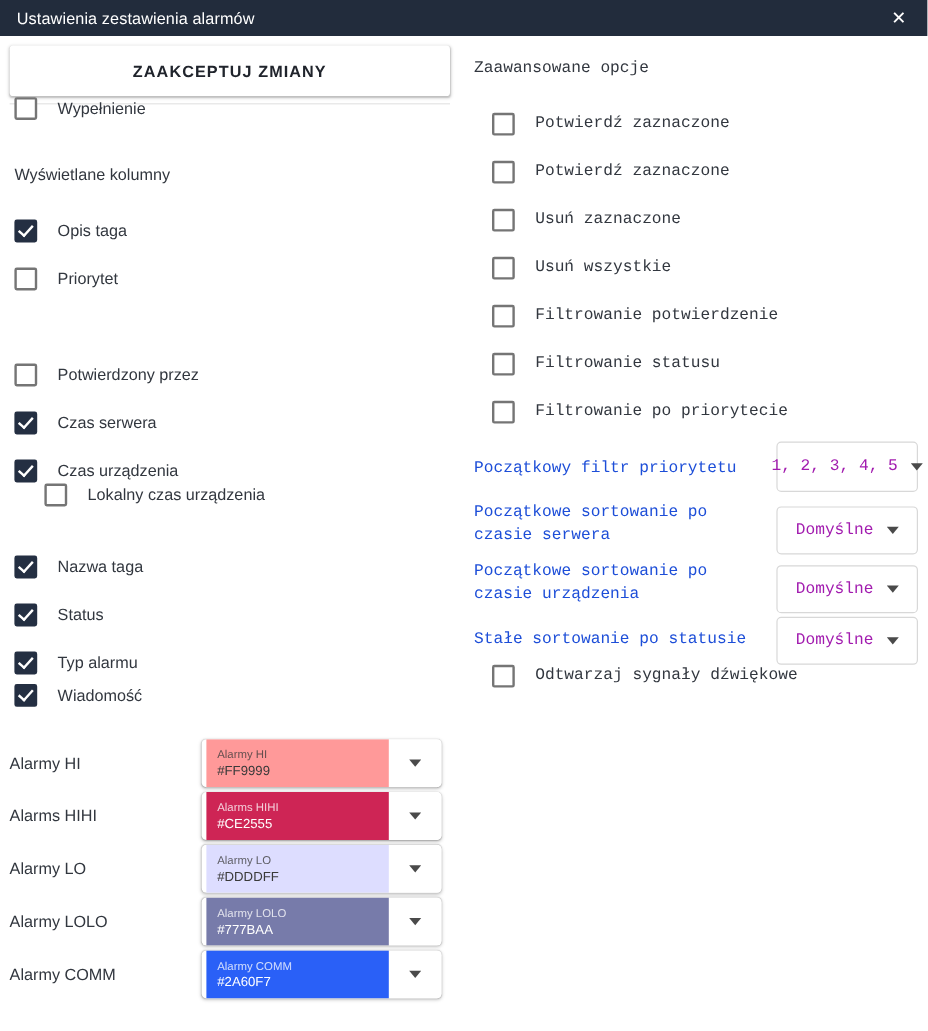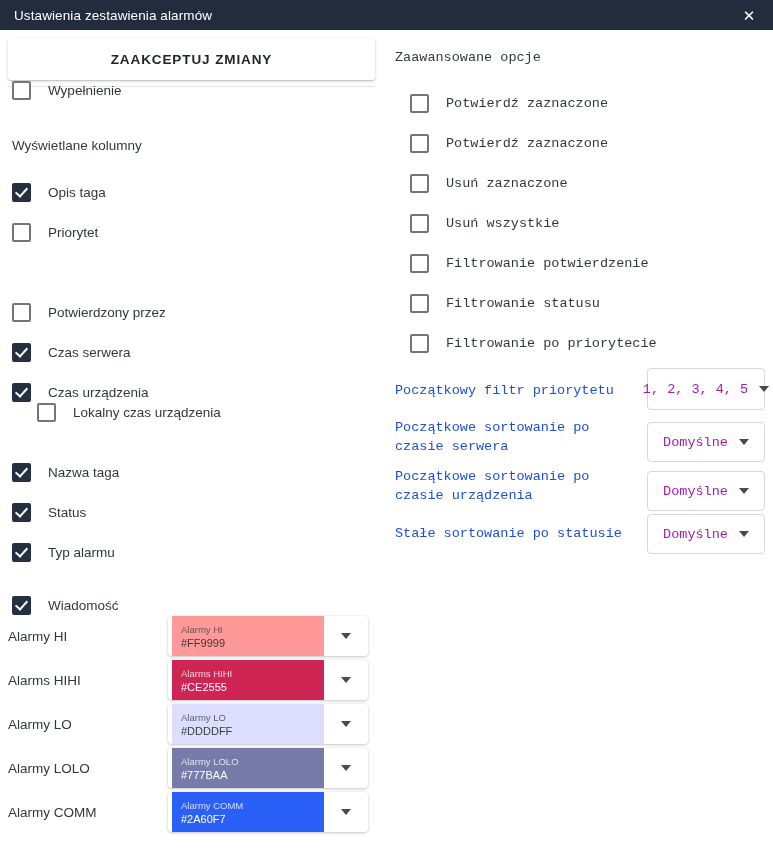--- a/index.html
+++ b/index.html
@@ -288,21 +288,21 @@
         <span class="cb-label">Nazwa taga</span>
       </div>
       <div class="cb-row" style="top:469px; left:12px;">
         <span class="cb-box checked"></span>
         <span class="cb-label">Status</span>
       </div>
       <div class="cb-row" style="top:509px; left:12px;">
         <span class="cb-box checked"></span>
         <span class="cb-label">Typ alarmu</span>
       </div>
-      <div class="cb-row" style="top:562px; left:12px;">
+      <div class="cb-row" style="top:536px; left:12px;">
         <span class="cb-box checked"></span>
         <span class="cb-label">Wiadomość</span>
       </div>
 
       <div class="color-row" style="top:586px;">
         <div class="color-row-label">Alarmy HI</div>
         <div class="color-field">
           <div class="color-swatch" style="background:#FF9999; color:#3a3a3a;">
             <div class="swatch-caption">Alarmy HI</div>
             <div class="swatch-value">#FF9999</div>
@@ -425,16 +425,20 @@
       </div>
 
       <div class="sel-row" style="top:480px; height:50px;">
         <div class="sel-label" style="top:14px;"><span>Stałe sortowanie po statusie</span></div>
         <div class="sel-box" style="left:264px; top:4px; width:118px; height:40px;">
           <span class="sel-box-text">Domyślne</span>
           <span class="caret"></span>
         </div>
       </div>
 
+      <div class="cb-row" style="top:520px; left:27px;">
+        <span class="cb-box unchecked"></span>
+        <span class="cb-label">Odtwarzaj sygnały dźwiękowe</span>
+      </div>
 
     </div>
   </div>
 </div>
 
 </body></html>

